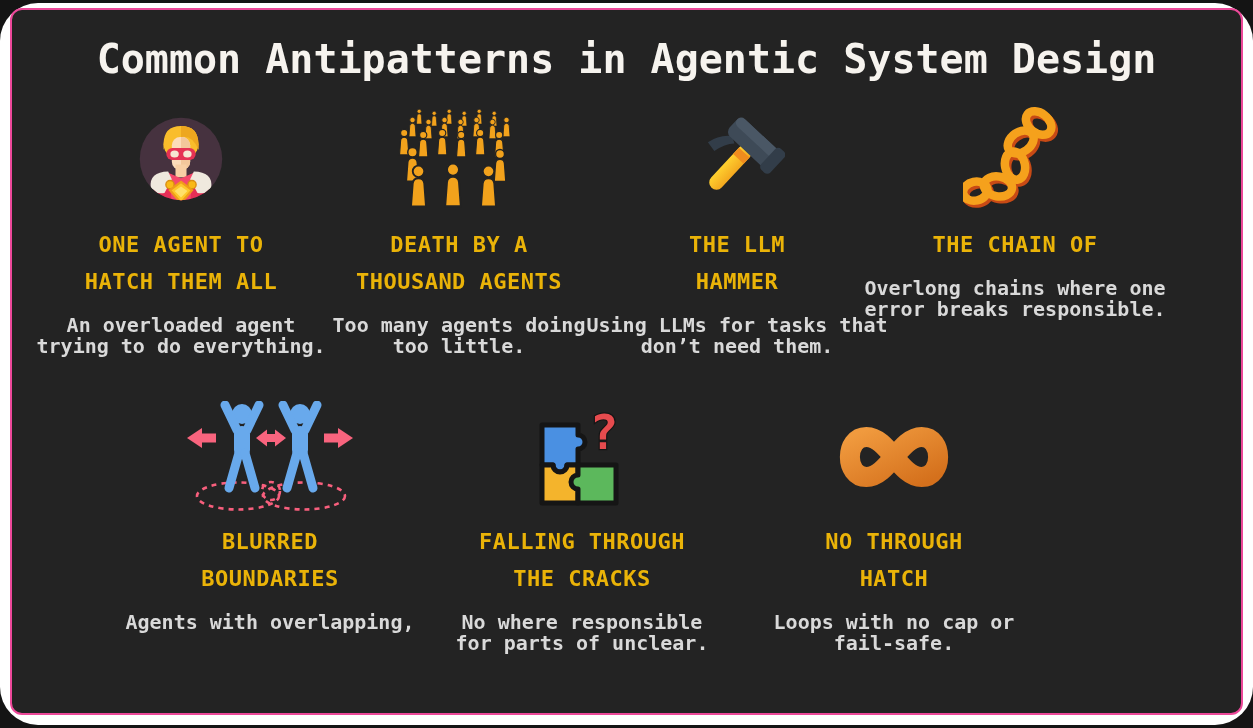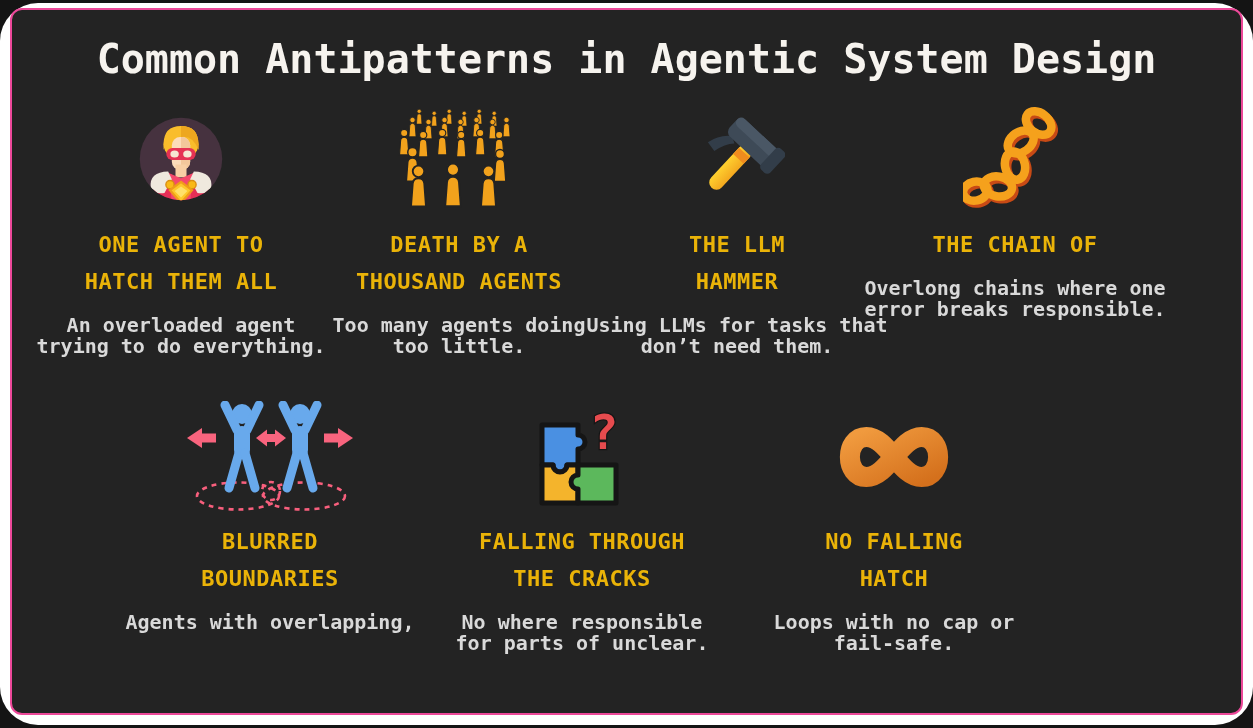--- a/index.html
+++ b/index.html
@@ -248,21 +248,21 @@
           <defs>
             <linearGradient id="igrad" x1="0" y1="0" x2="1" y2="1">
               <stop offset="0" stop-color="#f09a3e"></stop>
                 <stop offset="1" stop-color="#d4701c"></stop>
             </linearGradient>
           </defs>
           <path d="M36,60 C13,60 13,18 36,18 C59,18 71,60 94,60 C117,60 117,18 94,18 C71,18 59,60 36,60 Z" fill="none" stroke="url(#igrad)" stroke-width="21" stroke-linejoin="round"></path>
         </svg>
       </div>
       <div class="item-title">
-        <div>NO FALLING</div>
+        <div>NO THROUGH</div>
         <div>HATCH</div>
       </div>
       <div class="item-desc">
         <div>Loops with no cap or</div>
         <div>fail-safe.</div>
       </div>
     </div>
 
   </div>
 </div>

